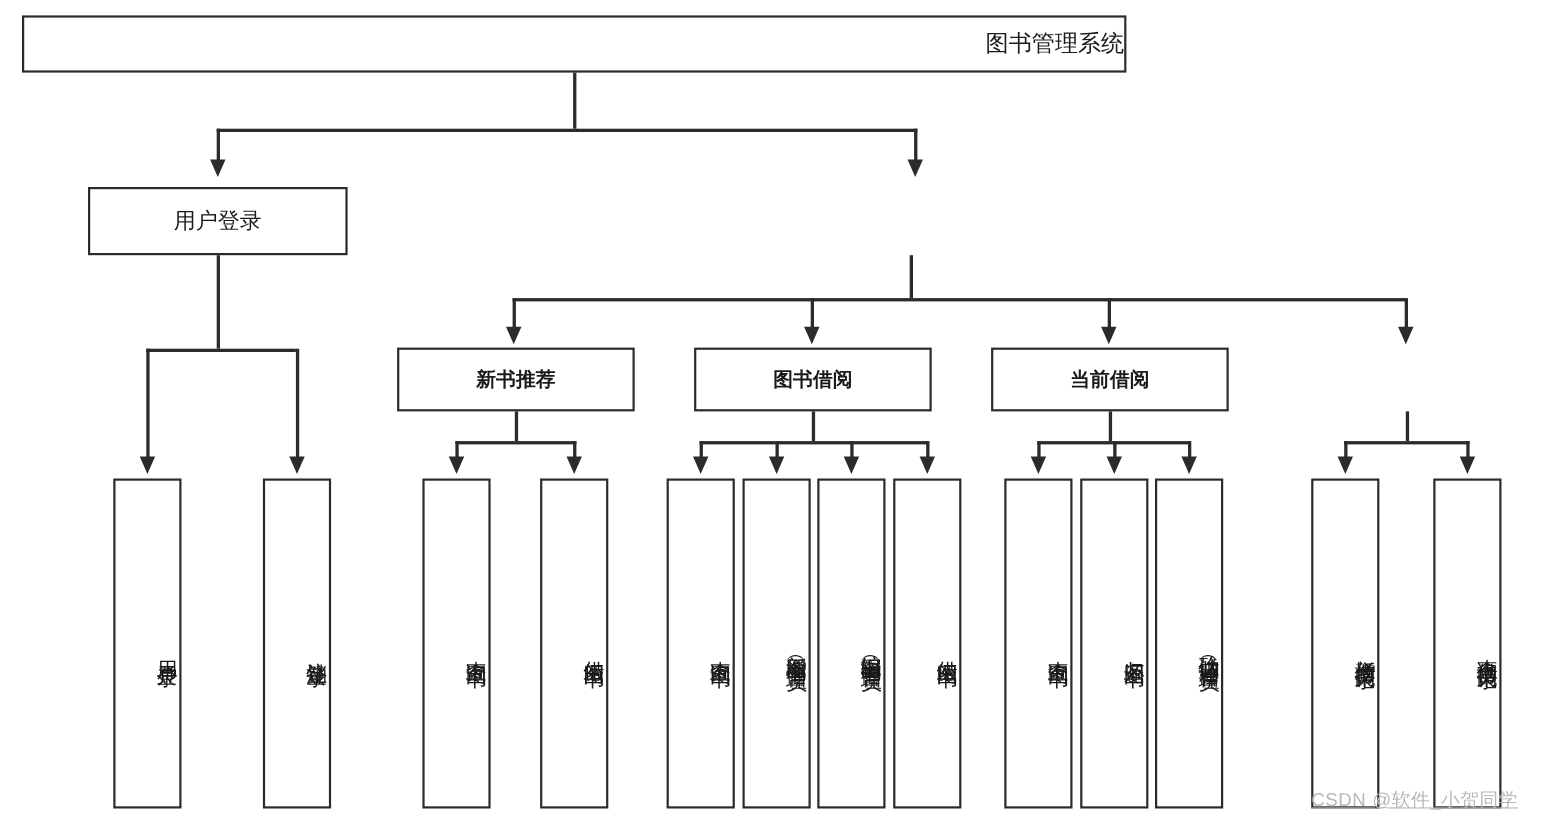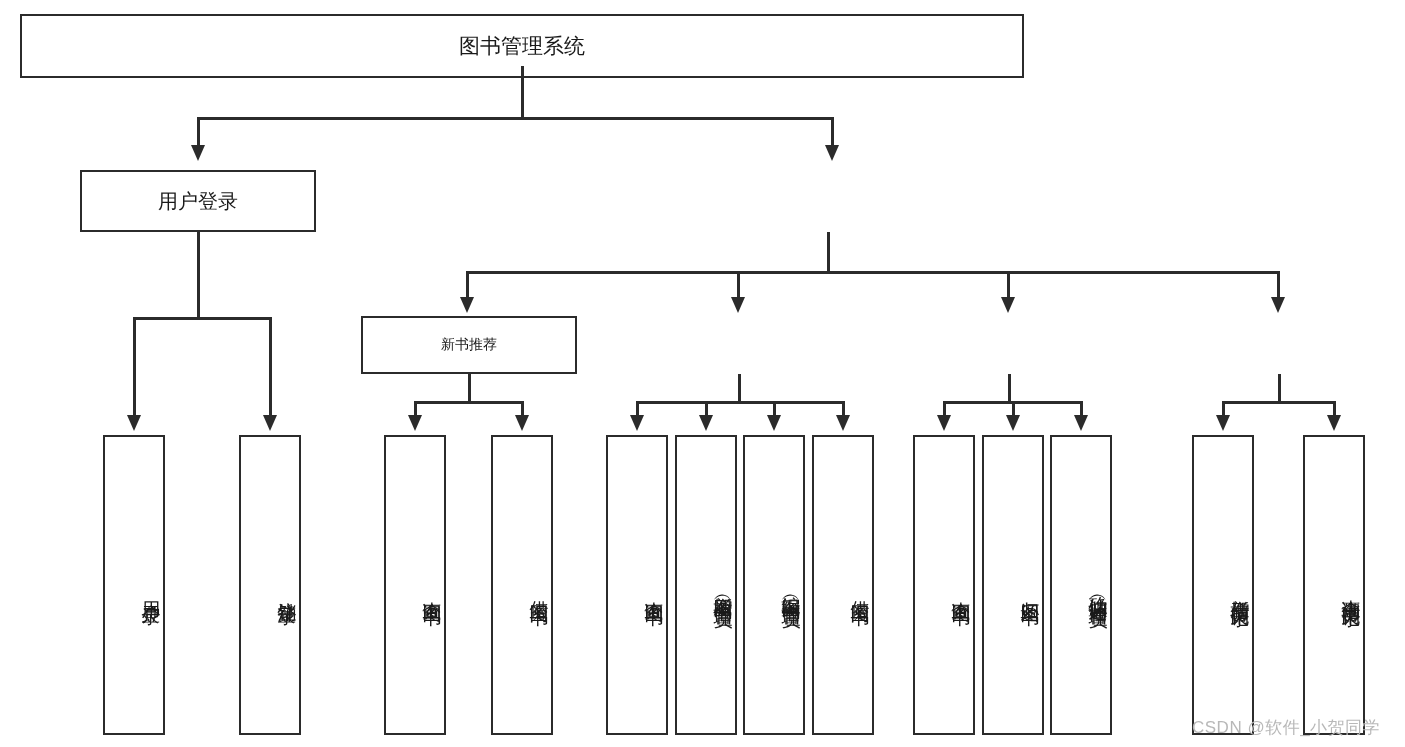--- a/index.html
+++ b/index.html
@@ -30,21 +30,22 @@
     color: #1a1a1a;
     line-height: 1.25;
   }
   .node.root {
     font-size: 21px;
   }
   .node.lvl2 {
     font-size: 20px;
   }
   .node.lvl3 {
-    font-size: 14px;
+    font-size: 18px;
+    font-weight: bold;
   }
   .node.leaf {
     font-size: 19px;
     writing-mode: vertical-rl;
     text-orientation: upright;
     letter-spacing: 2px;
     align-items: flex-start;
     justify-content: center;
     padding-top: 10px;
   }
@@ -68,28 +69,29 @@
     border-right: 7px solid transparent;
     border-top: 16px solid #2b2b2b;
   }
   
   #watermark {
     position: absolute;
     font-size: 17px;
     color: #b8b8b8;
     white-space: nowrap;
     letter-spacing: 0.5px;
+    text-decoration: underline;
   }
 </style>
 </head>
 <body>
 
 <div id="canvas">
 
-  <div class="node root" style="left:20px; top:14px; width:1004px; height:64px;">
+  <div class="node root" style="left:20px; top:14px; width:1004px; height:52px;justify-content:flex-end;">
     <span class="lbl">图书管理系统</span>
   </div>
 
   <div class="edge-v" style="left:521px; top:66px; height:51px;"></div>
 
   <div class="edge-h" style="left:197px; top:117px; width:637px;"></div>
 
   <div class="edge-v" style="left:197px; top:117px; height:30px;"></div>
   <div class="arrow" style="left:191px; top:145px;"></div>
   <div class="edge-v" style="left:831px; top:117px; height:30px;"></div>
@@ -113,20 +115,26 @@
   <div class="edge-v" style="left:737px; top:271px; height:28px;"></div>
   <div class="arrow" style="left:731px; top:297px;"></div>
   <div class="edge-v" style="left:1007px; top:271px; height:28px;"></div>
   <div class="arrow" style="left:1001px; top:297px;"></div>
   <div class="edge-v" style="left:1277px; top:271px; height:28px;"></div>
   <div class="arrow" style="left:1271px; top:297px;"></div>
 
   <div class="node lvl3" style="left:361px; top:316px; width:216px; height:58px;">
     <span class="lbl">新书推荐</span>
   </div>
+  <div class="node lvl3" style="left:631px; top:316px; width:216px; height:58px;">
+    <span class="lbl">图书借阅</span>
+  </div>
+  <div class="node lvl3" style="left:901px; top:316px; width:216px; height:58px;">
+    <span class="lbl">当前借阅</span>
+  </div>
 
   <div class="edge-v" style="left:468px; top:374px; height:27px;"></div>
   <div class="edge-h" style="left:414px; top:401px; width:110px;"></div>
   <div class="edge-v" style="left:414px; top:401px; height:16px;"></div>
   <div class="arrow" style="left:408px; top:415px;"></div>
   <div class="edge-v" style="left:521px; top:401px; height:16px;"></div>
   <div class="arrow" style="left:515px; top:415px;"></div>
 
   <div class="edge-v" style="left:738px; top:374px; height:27px;"></div>
   <div class="edge-h" style="left:636px; top:401px; width:208px;"></div>

